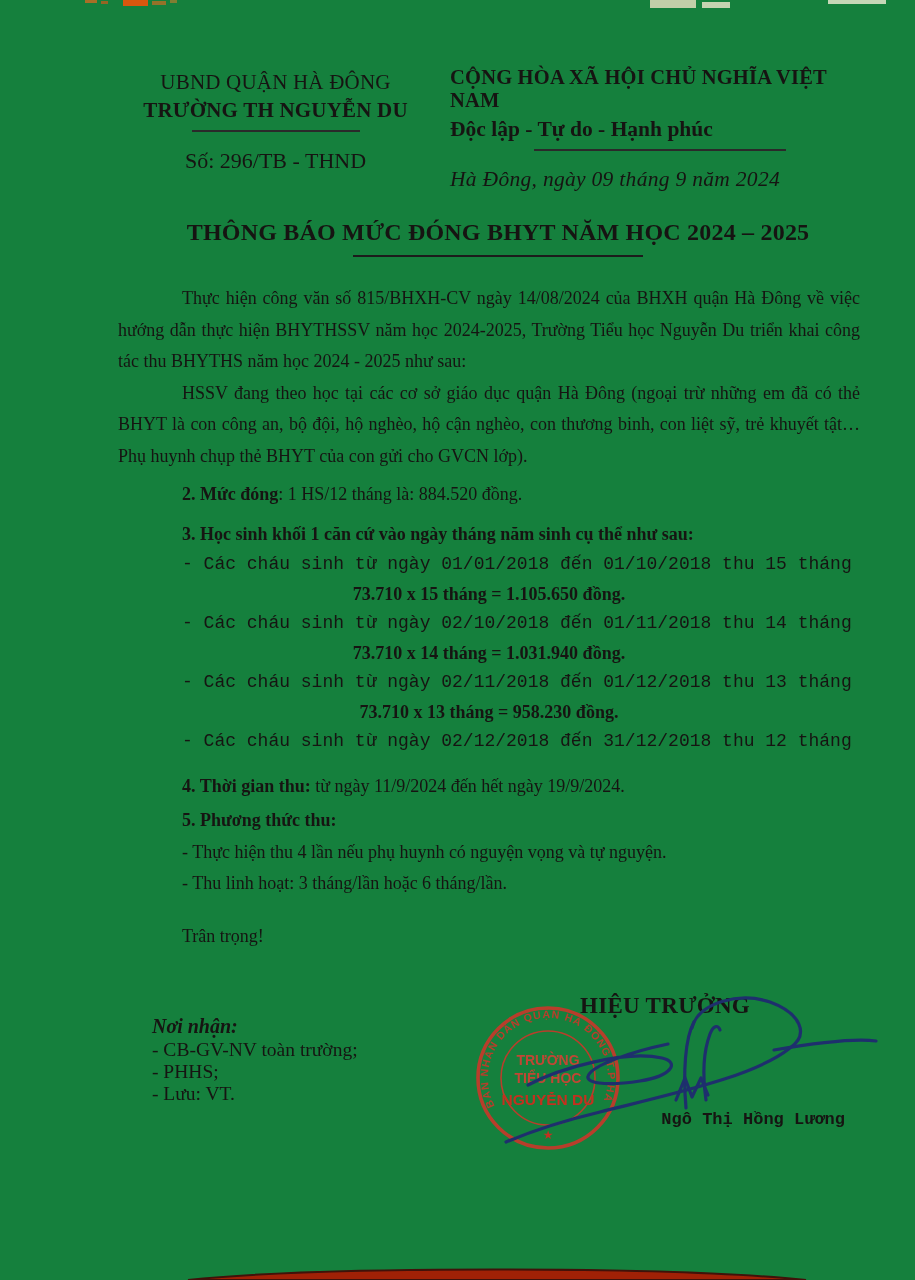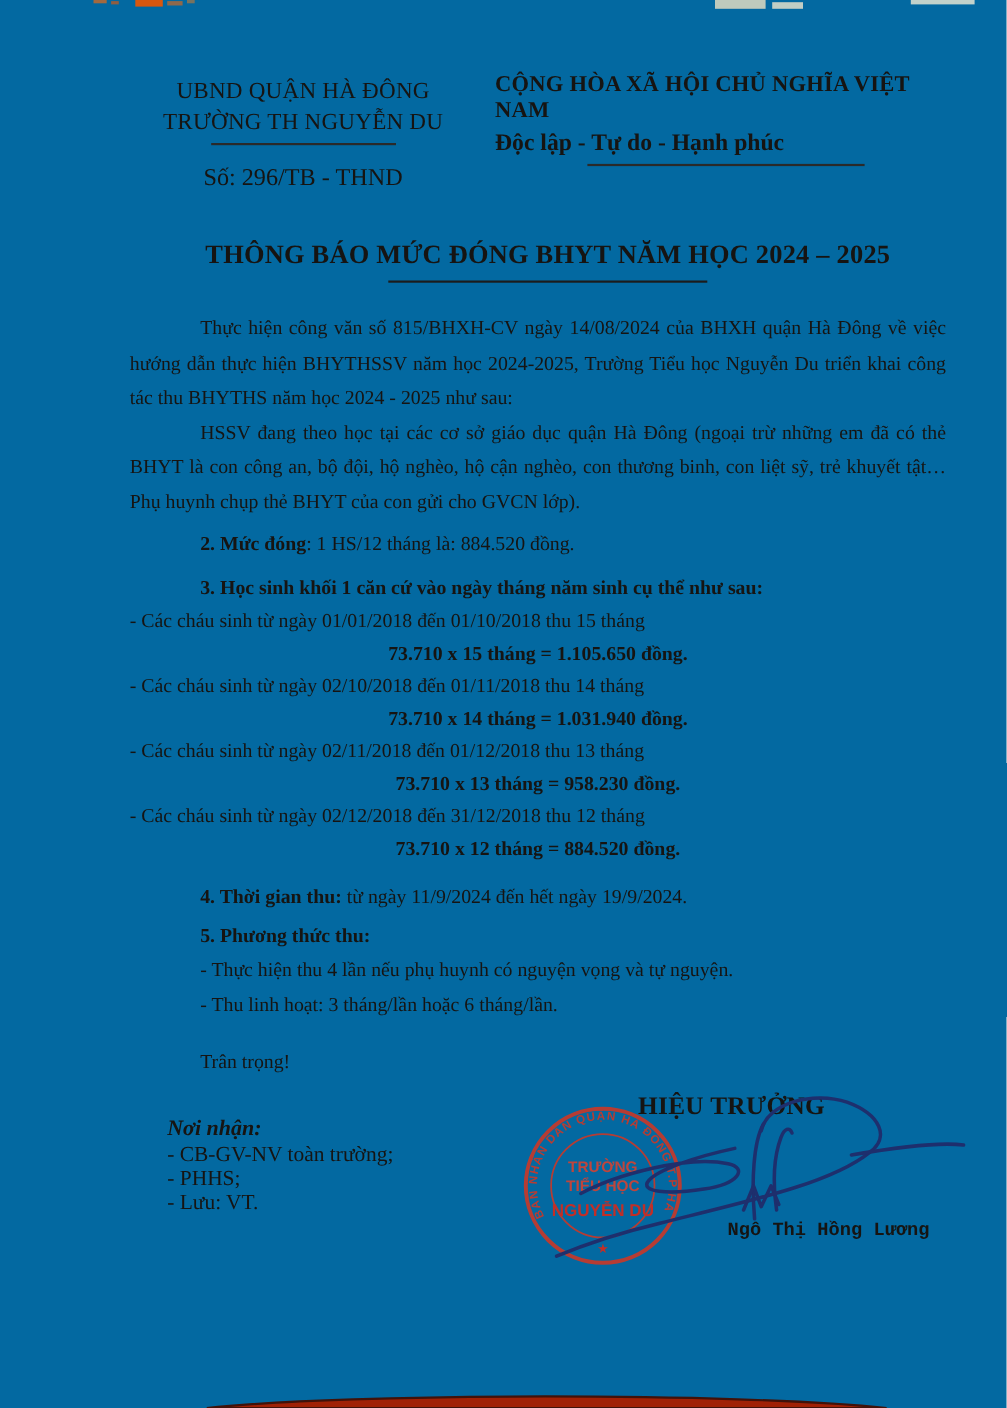--- a/index.html
+++ b/index.html
@@ -1,45 +1,45 @@
 <!DOCTYPE html>
 <html><head>
 <meta charset="utf-8">
 <style>
   html,body{margin:0;padding:0;background:#e8e8e8;}
   .page{
     position:relative;width:915px;height:1280px;margin:0 auto;
-    background:#0369a1;overflow:hidden;color:#161412;
+    background:#15803d;overflow:hidden;color:#161412;
     font-family:"Liberation Serif","DejaVu Serif",serif;
   }
   
   .artifact{position:absolute;}
   
   .hdr-left{position:absolute;left:128px;top:70px;width:295px;text-align:center;}
   .hdr-left .l1{font-size:21px;letter-spacing:.2px;}
-  .hdr-left .l2{font-size:21px;font-weight:normal;margin-top:3px;letter-spacing:.2px;}
+  .hdr-left .l2{font-size:21px;font-weight:bold;margin-top:3px;letter-spacing:.2px;}
   .hdr-left .rule{width:168px;border-top:2px solid #2a2a2a;margin:7px auto 0;}
   .hdr-left .docnum{font-size:22px;margin-top:16px;}
   .hdr-right{position:absolute;left:450px;top:66px;width:420px;}
   .hdr-right .l1{font-size:20.5px;font-weight:bold;letter-spacing:.2px;}
   .hdr-right .l2{font-size:21.5px;font-weight:bold;margin-top:5px;}
   .hdr-right .rule{width:252px;border-top:2px solid #2a2a2a;margin:7px auto 0;}
   .hdr-right .dateline{font-size:21.5px;font-style:italic;margin-top:16px;letter-spacing:.3px;}
   
   .doc-title{position:absolute;left:128px;top:219px;width:740px;text-align:center;
     font-size:24px;font-weight:bold;letter-spacing:.2px;}
   .doc-title .rule{width:290px;border-top:2.5px solid #1c1c1c;margin:9px auto 0;}
   
   .body{position:absolute;left:118px;top:283px;width:742px;font-size:18px;line-height:31.5px;}
   .p-just{text-align:justify;text-indent:64px;}
   .ind{margin-left:64px;}
   .bold{font-weight:bold;}
   .sec2{margin-top:7px;}
   .sec3h{margin-top:8px;font-weight:bold;}
-  .range{line-height:29.5px;}
+  .range{margin-left:64px;line-height:29.5px;font-family:Liberation Mono, monospace;}
   .calc{font-weight:bold;text-align:center;line-height:29.5px;}
   .sec4{margin-top:14px;}
   .sec5h{margin-top:3px;font-weight:bold;}
   .closing{margin-top:21px;}
   
   .recipients{position:absolute;left:152px;top:995px;font-size:19.5px;line-height:22px;}
   .recipients .rh{font-weight:bold;font-style:italic;font-size:20px;margin-bottom:2px;margin-top:20px;}
   .sig-role{position:absolute;left:555px;top:993px;width:220px;text-align:center;
     font-size:23px;font-weight:bold;letter-spacing:.3px;}
   .sig-name{position:absolute;left:545px;top:1110px;width:300px;text-align:right;
@@ -67,20 +67,21 @@
     <div class="l1">UBND QUẬN HÀ ĐÔNG</div>
     <div class="l2">TRƯỜNG TH NGUYỄN DU</div>
     <div class="rule"></div>
     <div class="docnum">Số: 296/TB - THND</div>
   </div>
 
   <div class="hdr-right">
     <div class="l1">CỘNG HÒA XÃ HỘI CHỦ NGHĨA VIỆT NAM</div>
     <div class="l2">Độc lập - Tự do - Hạnh phúc</div>
     <div class="rule"></div>
+    <div class="dateline">Hà Đông, ngày 09 tháng 9 năm 2024</div>
   </div>
 
   <div class="doc-title">
     <span>THÔNG BÁO MỨC ĐÓNG BHYT NĂM HỌC 2024 – 2025</span>
     <div class="rule"></div>
   </div>
 
   <div class="body">
     <div class="p-just">Thực hiện công văn số 815/BHXH-CV ngày 14/08/2024 của BHXH quận Hà Đông về việc hướng dẫn thực hiện BHYTHSSV năm học 2024-2025, Trường Tiểu học Nguyễn Du triển khai công tác thu BHYTHS năm học 2024 - 2025 như sau:</div>
 
@@ -90,21 +91,20 @@
 
     <div class="ind sec3h">3. Học sinh khối 1 căn cứ vào ngày tháng năm sinh cụ thể như sau:</div>
 
     <div class="range">- Các cháu sinh từ ngày 01/01/2018 đến 01/10/2018 thu 15 tháng</div>
     <div class="calc">73.710 x 15 tháng = 1.105.650 đồng.</div>
     <div class="range">- Các cháu sinh từ ngày 02/10/2018 đến 01/11/2018 thu 14 tháng</div>
     <div class="calc">73.710 x 14 tháng = 1.031.940 đồng.</div>
     <div class="range">- Các cháu sinh từ ngày 02/11/2018 đến 01/12/2018 thu 13 tháng</div>
     <div class="calc">73.710 x 13 tháng = 958.230 đồng.</div>
     <div class="range">- Các cháu sinh từ ngày 02/12/2018 đến 31/12/2018 thu 12 tháng</div>
-    <div class="calc">73.710 x 12 tháng = 884.520 đồng.</div>
 
     <div class="ind sec4"><span class="bold">4. Thời gian thu:</span><span> từ ngày 11/9/2024 đến hết ngày 19/9/2024.</span></div>
 
     <div class="ind sec5h">5. Phương thức thu:</div>
     <div class="ind">- Thực hiện thu 4 lần nếu phụ huynh có nguyện vọng và tự nguyện.</div>
     <div class="ind">- Thu linh hoạt: 3 tháng/lần hoặc 6 tháng/lần.</div>
 
     <div class="ind closing">Trân trọng!</div>
   </div>
 

